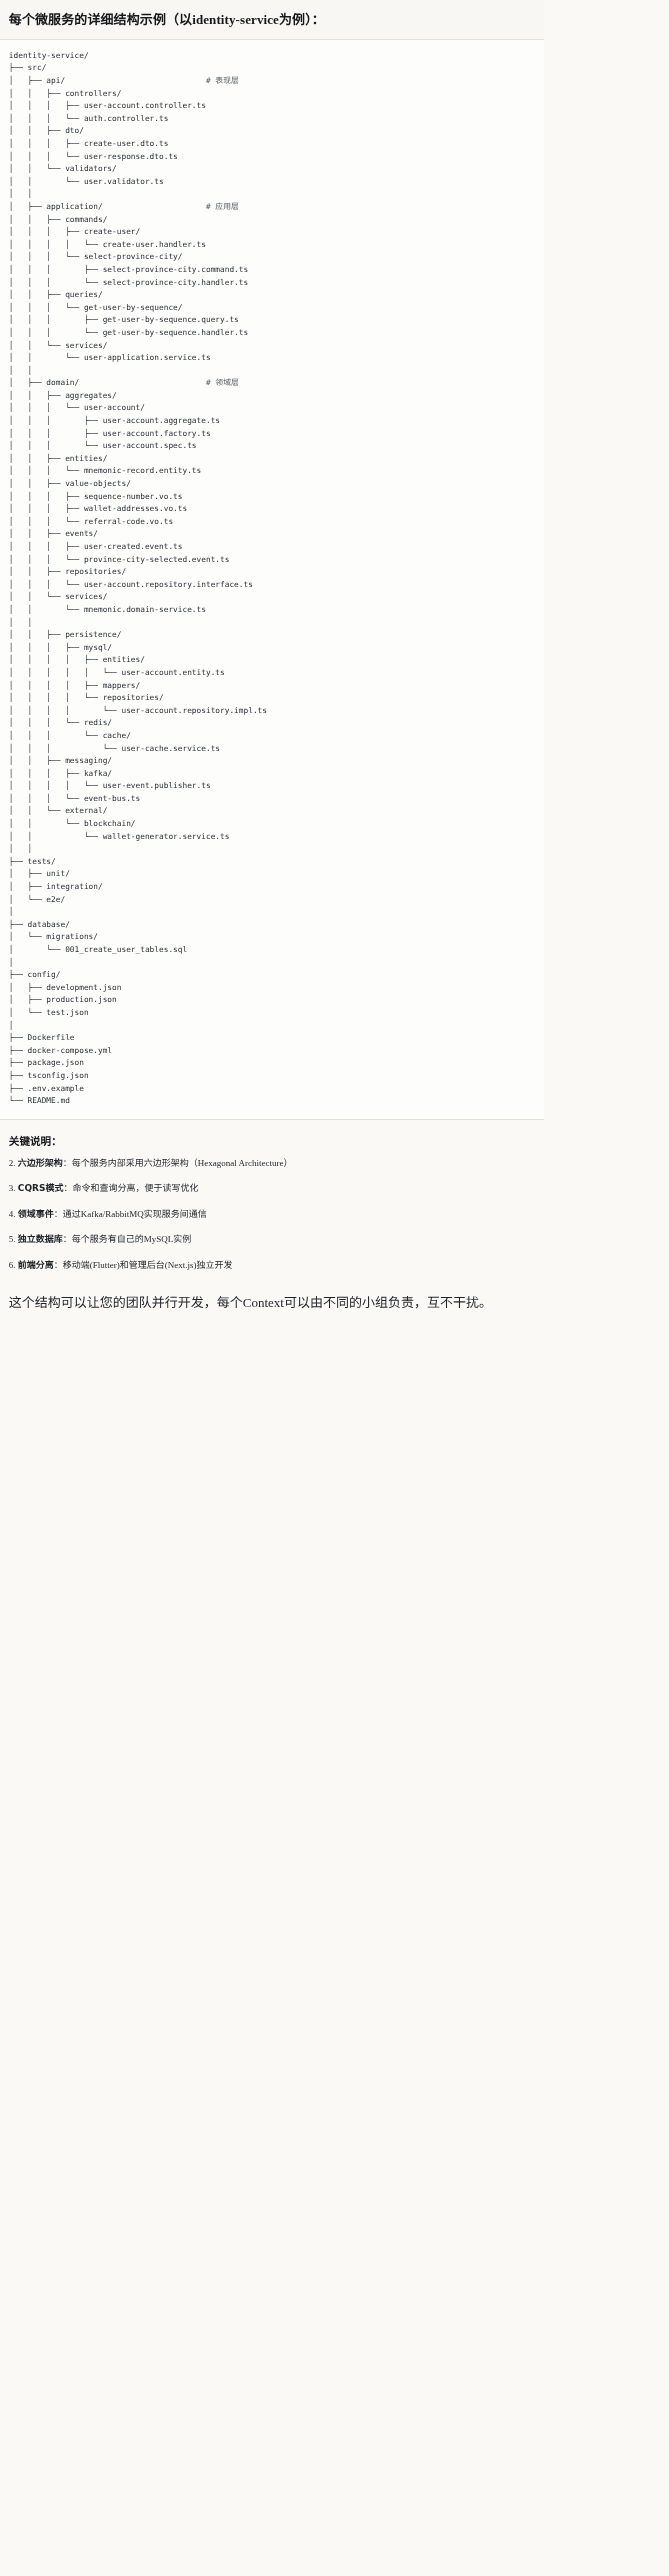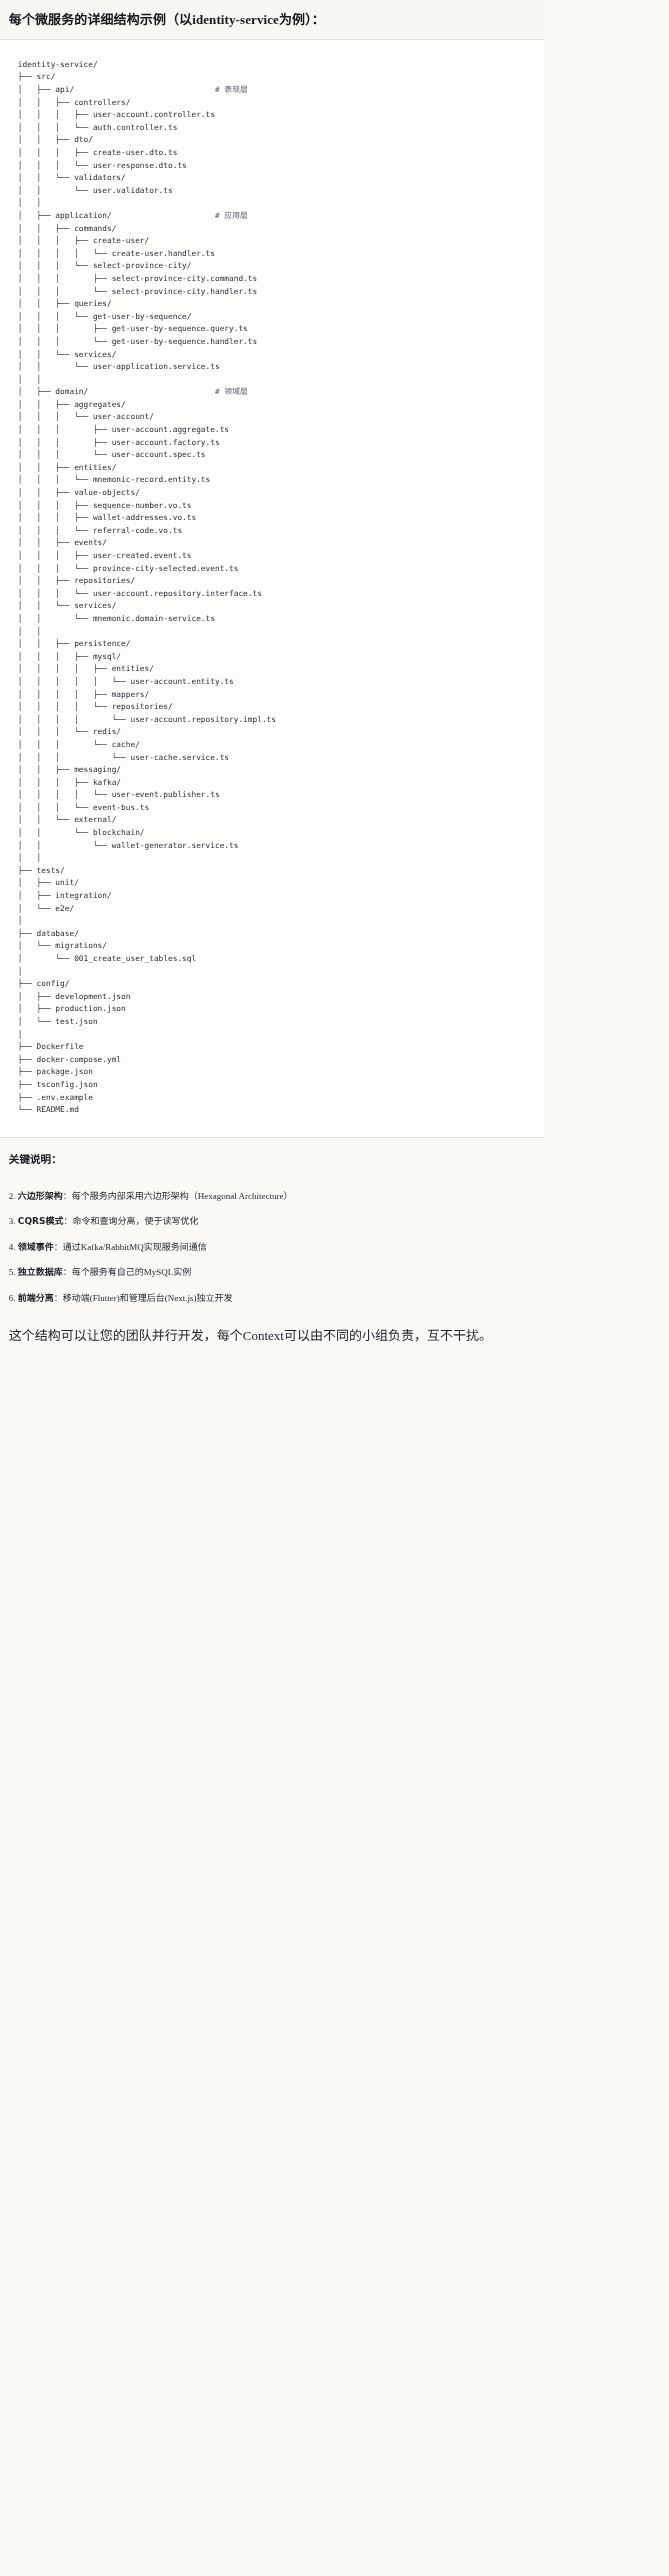--- a/index.html
+++ b/index.html
@@ -38,21 +38,21 @@
   }
 
   
   .tree-block {
     box-sizing: border-box;
     padding: 10px 8.8px 11.3px 8.8px;
     background: #fdfdfb;
     border-bottom: 0.6px solid #e3e1da;
   }
   .tree {
-    margin: 9px;
+    margin: 0;
     font-family: "DejaVu Sans Mono", "Liberation Mono", monospace;
     font-size: 7.8px;
     line-height: 12.6px;
     color: #2b2f36;
     white-space: pre;
     tab-size: 4;
   }
   .tree .row {
     display: block;
     white-space: pre;
@@ -62,21 +62,21 @@
     color: #5a6069;
   }
 
   
   .notes {
     box-sizing: border-box;
     padding: 12.5px 8.8px 5px 8.8px;
     background: #faf9f6;
   }
   .notes-title {
-    margin: 0 0 24px 0;
+    margin: 0 0 9px 0;
     font-size: 10.6px;
     font-weight: 700;
     color: #16181c;
     font-family: "DejaVu Sans", "Liberation Sans", sans-serif;
   }
   ol.notes-list {
     margin: 0;
     padding: 0;
     list-style: none;
   }

